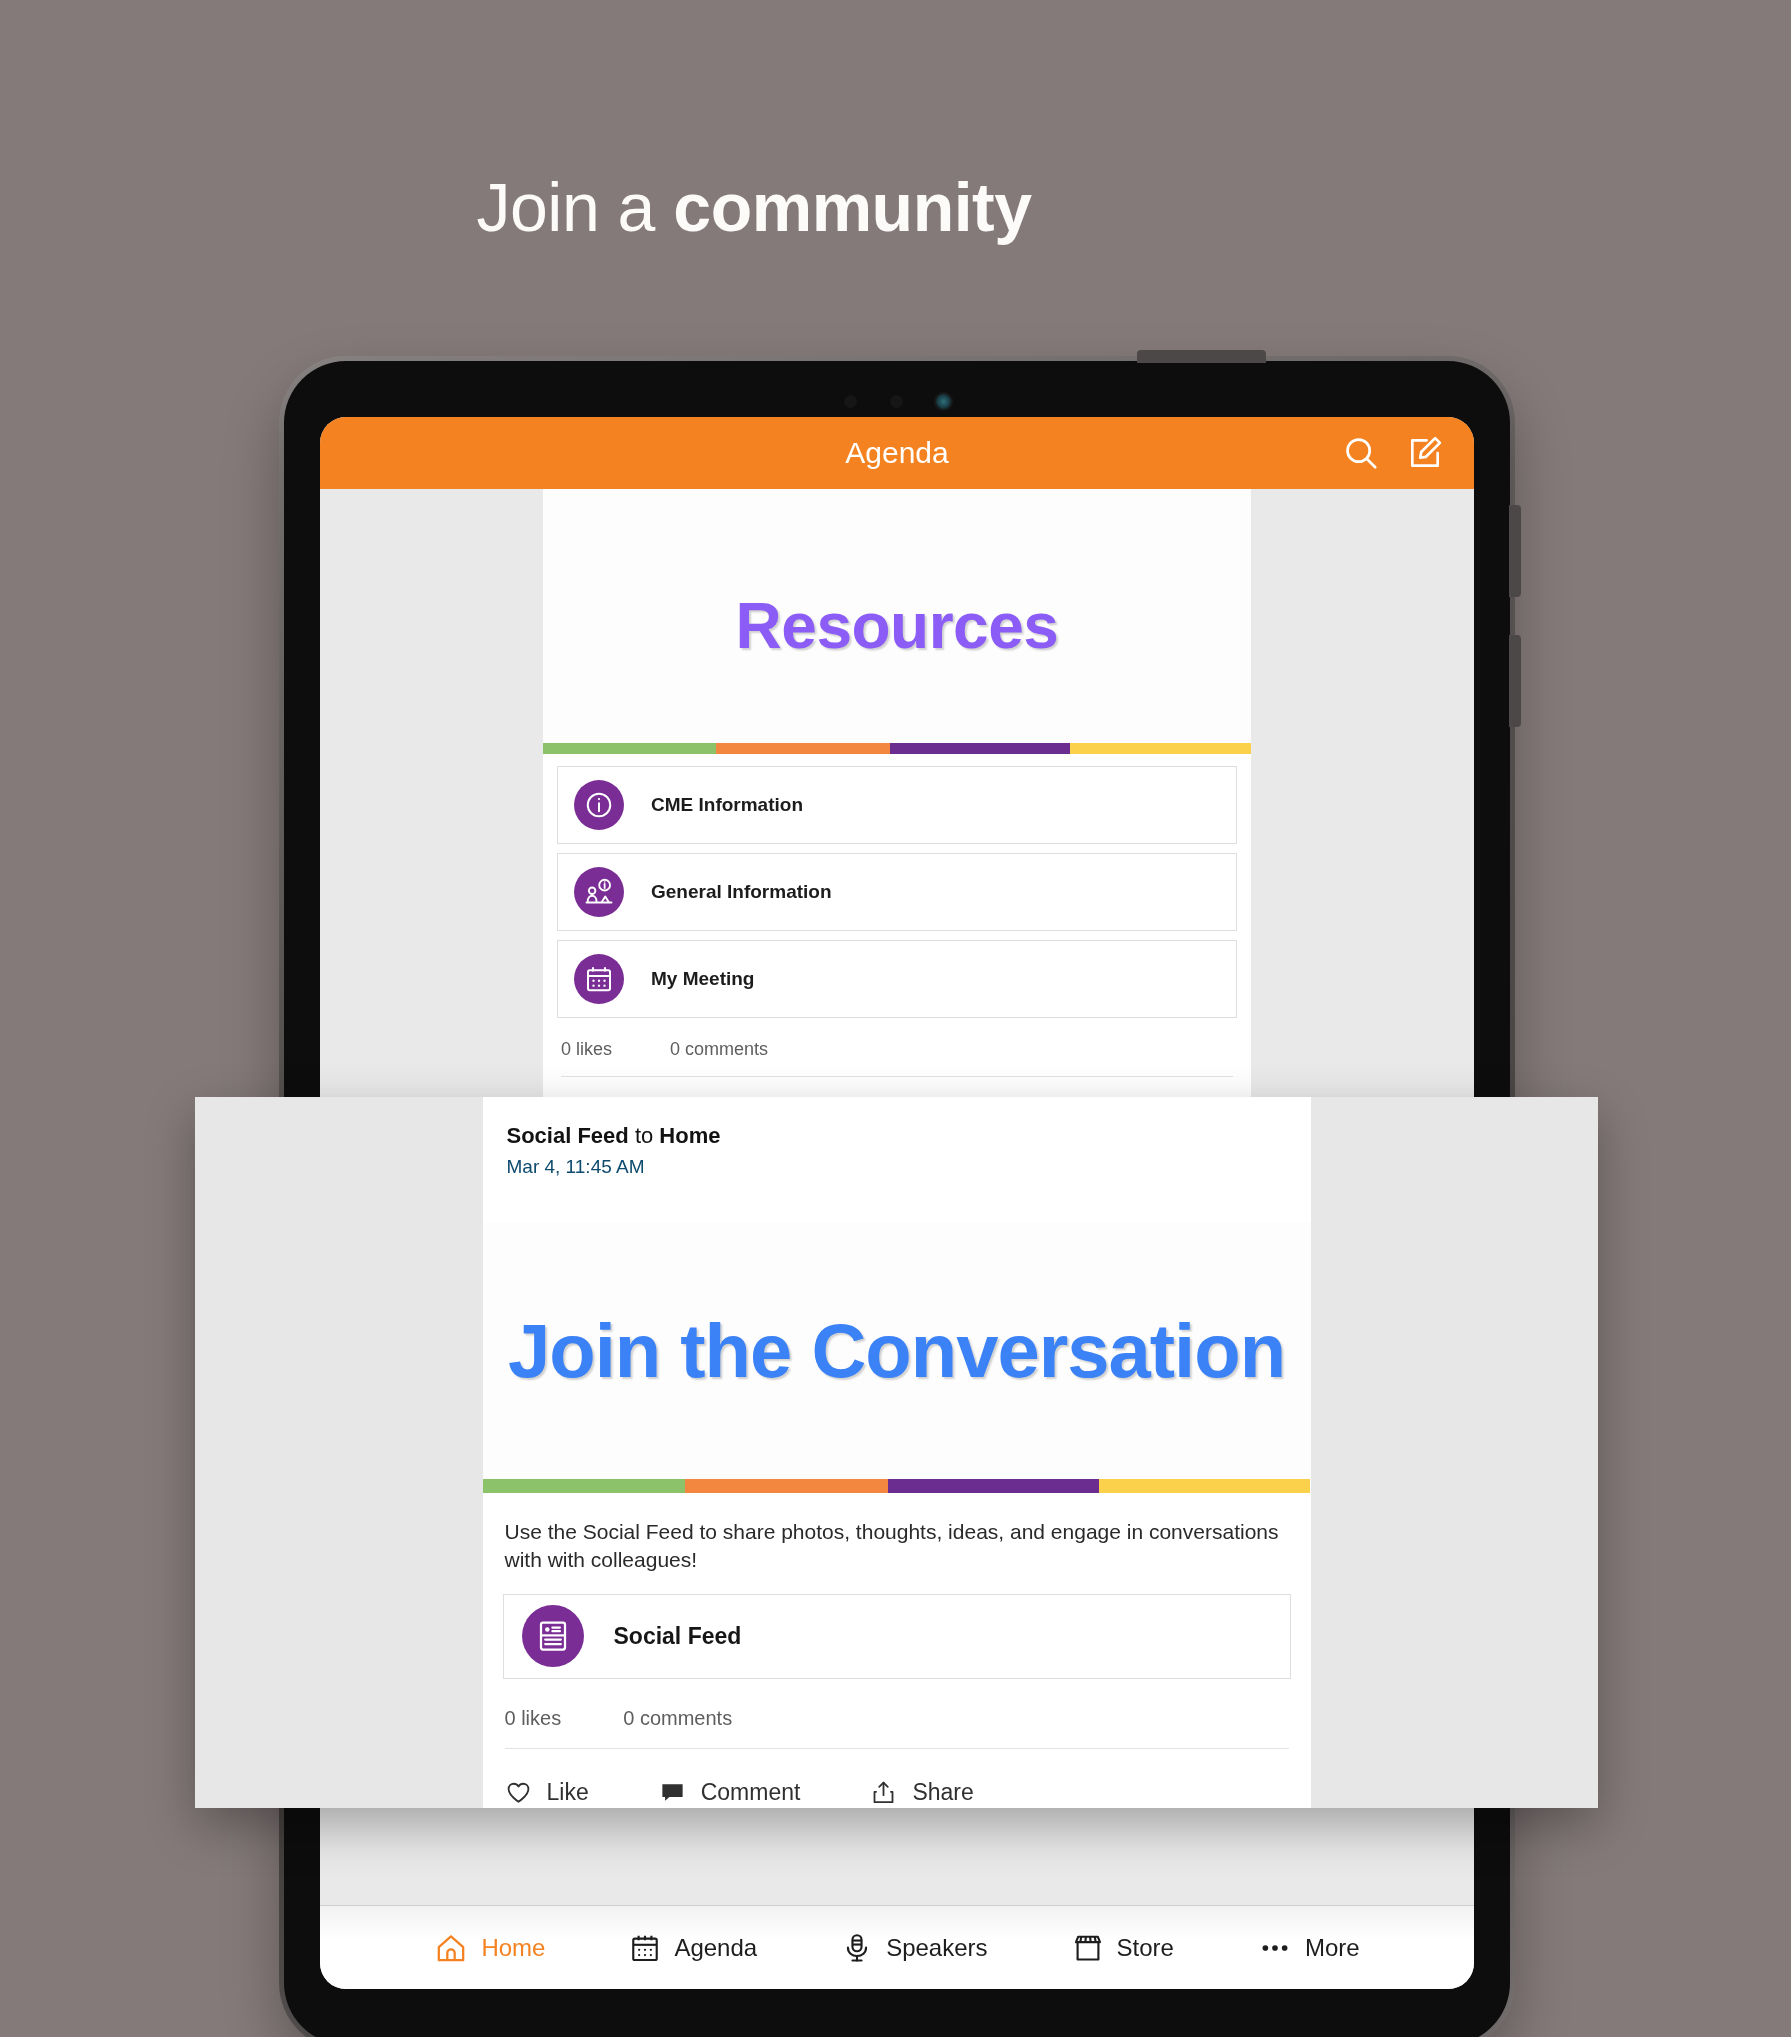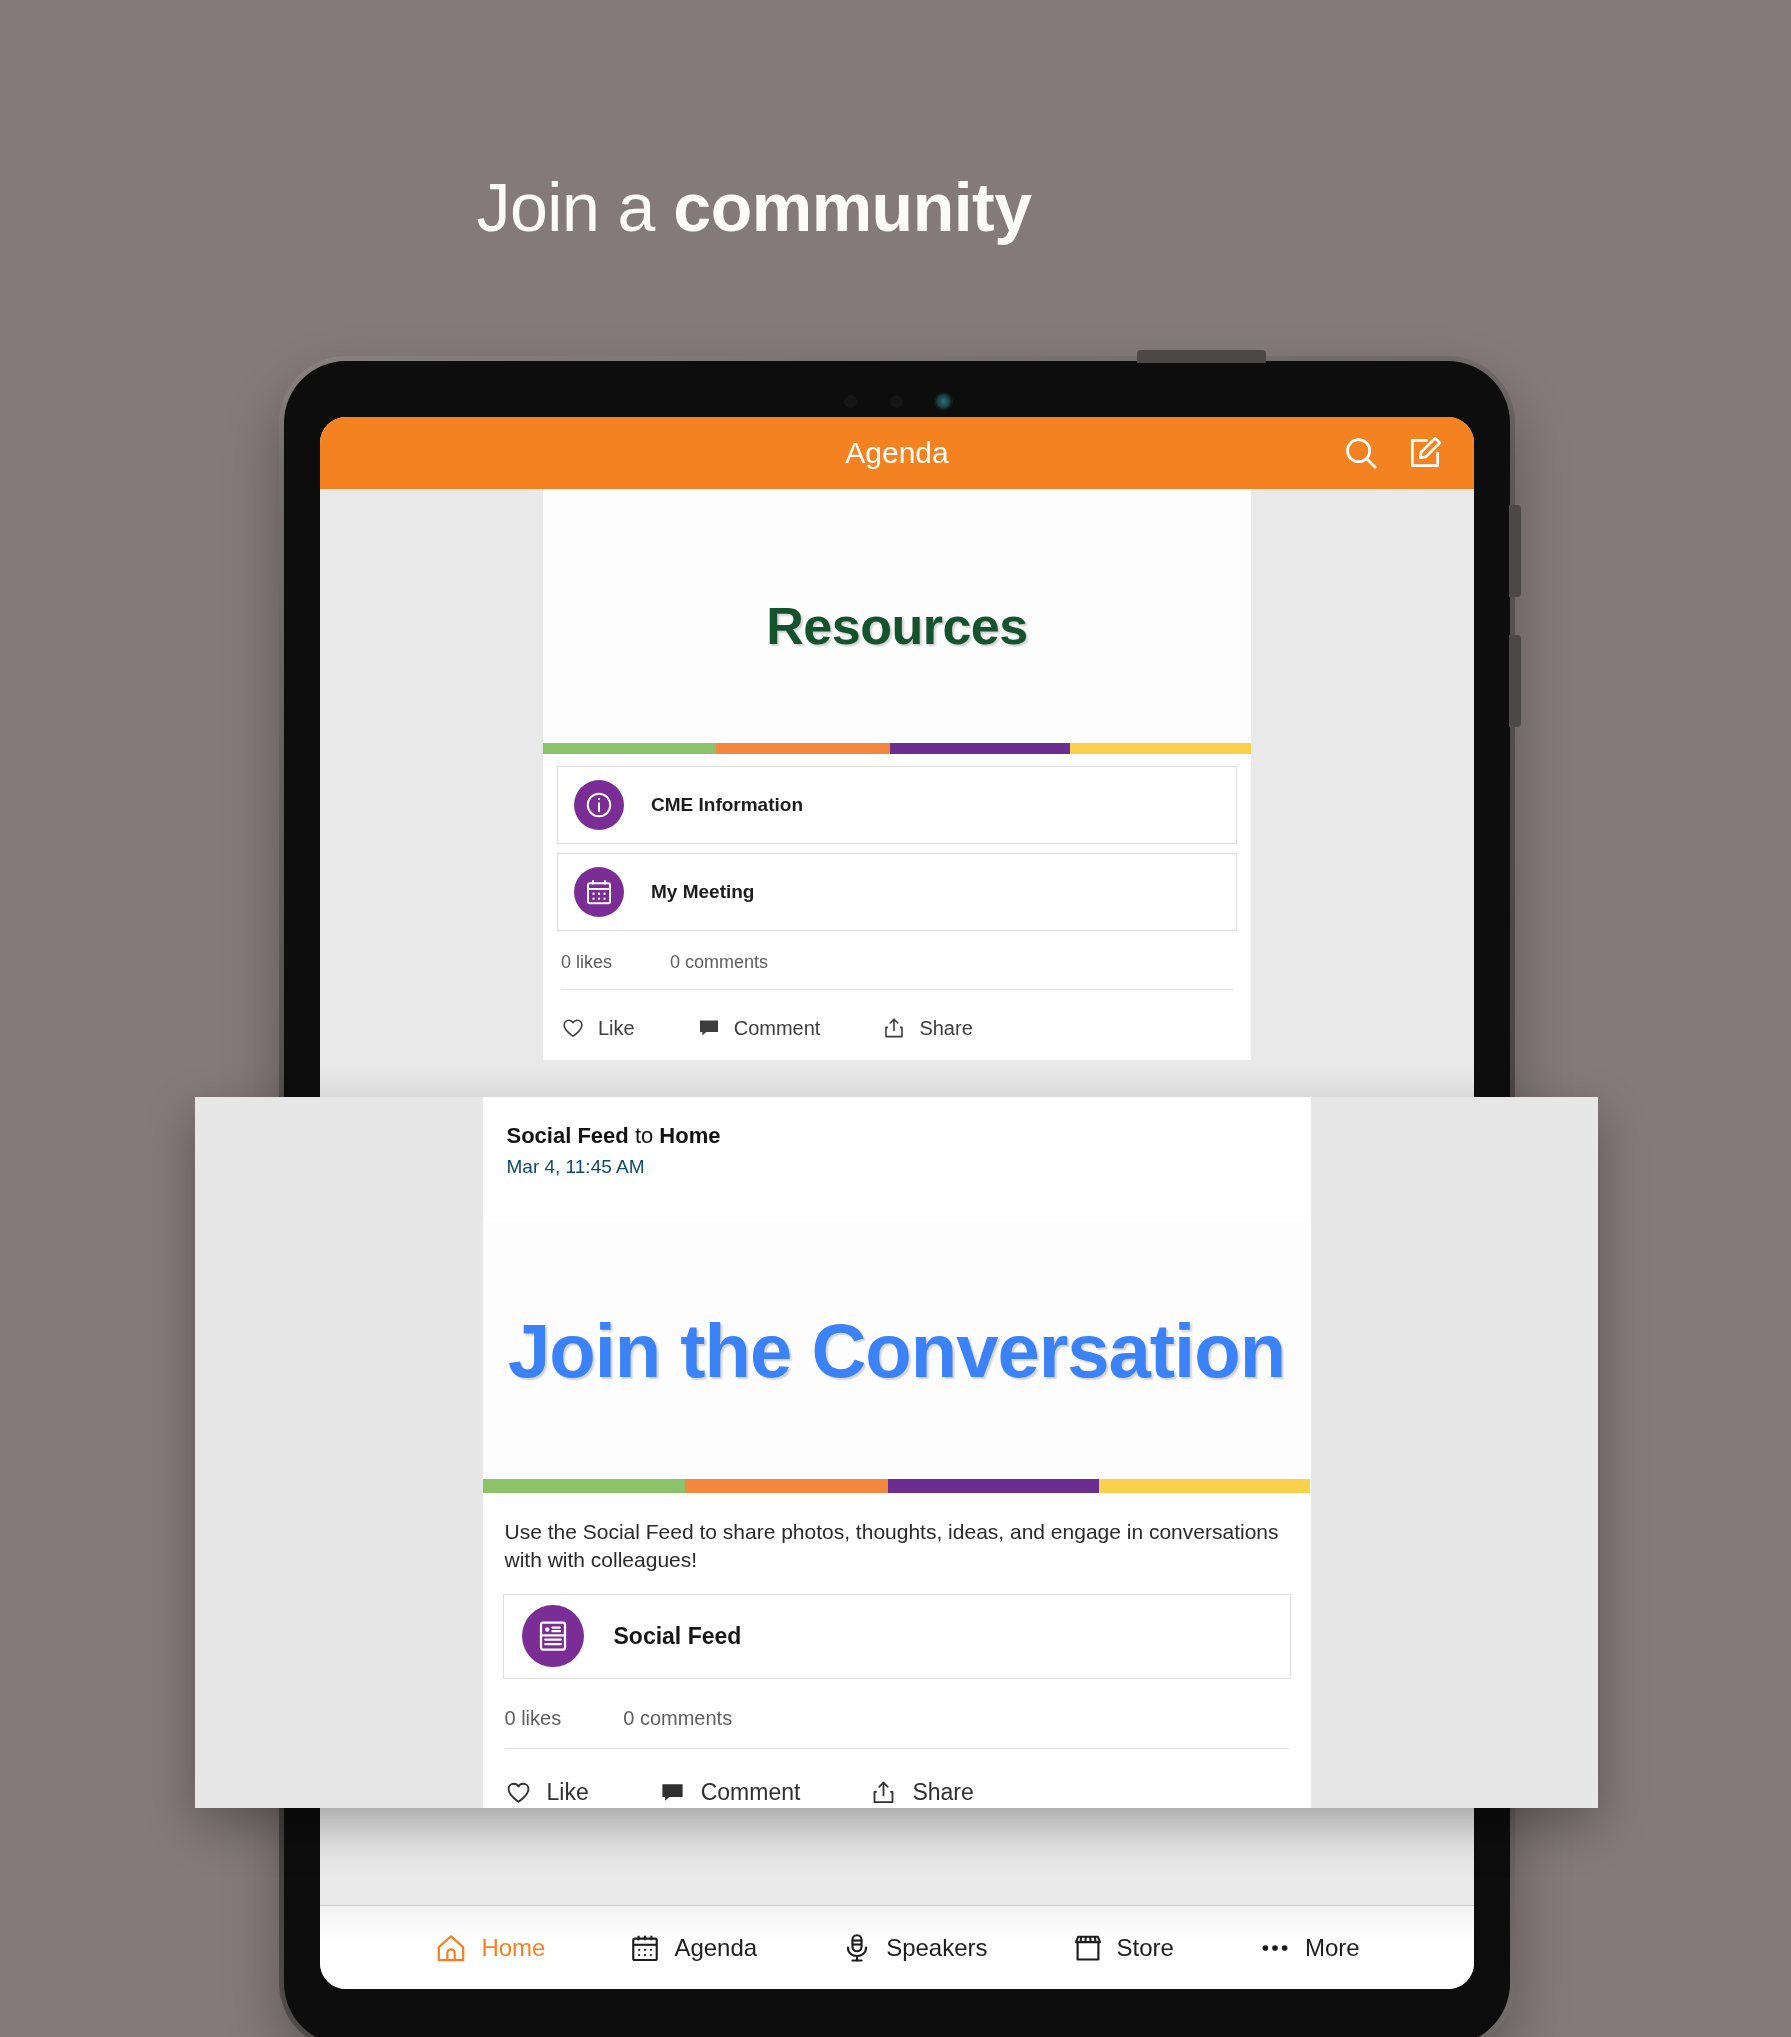--- a/index.html
+++ b/index.html
@@ -116,22 +116,22 @@
     width:708px;
     background:#ffffff;
     display:flex; flex-direction:column;
   }
   .banner {
     background:#fdfdfd;
     height:254px;
     display:flex; align-items:center; justify-content:center;
   }
   .banner-text {
-    font-size:52px; font-weight:700;
-    color:#14532d;
+    font-size:64px; font-weight:700;
+    color:#8b5cf6;
     letter-spacing:-0.5px;
     text-shadow:2px 2px 2px rgba(0,0,0,.18);
     font-family:"Liberation Sans", sans-serif;
     margin-top:20px;
   }
   .stripe { display:flex; height:11px; width:100%; }
   .stripe i { display:block; height:100%; }
   .stripe i:nth-child(1){ width:24.5%; }
   .stripe i:nth-child(2){ width:24.5%; }
   .stripe i:nth-child(3){ width:25.5%; }
@@ -323,20 +323,34 @@
             <span class="ic">
               <svg width="30" height="30" viewBox="0 0 24 24" fill="none" stroke="#ffffff" stroke-width="1.6">
                 <circle cx="12" cy="12" r="9"></circle>
                 <line x1="12" y1="10.5" x2="12" y2="17" stroke-linecap="round"></line>
                 <circle cx="12" cy="7.2" r="0.9" fill="#ffffff" stroke="none"></circle>
               </svg>
             </span>
             <span class="lbl">CME Information</span>
           </div>
 
+          <div class="link-row">
+            <span class="ic">
+              <svg width="30" height="30" viewBox="0 0 24 24" fill="none" stroke="#ffffff" stroke-width="1.5">
+                <circle cx="16.5" cy="6.5" r="4.3"></circle>
+                <line x1="16.5" y1="5.6" x2="16.5" y2="8.8" stroke-linecap="round"></line>
+                <circle cx="16.5" cy="4" r="0.65" fill="#ffffff" stroke="none"></circle>
+                <circle cx="6.5" cy="11" r="2.6"></circle>
+                <path d="M3 19.5 C3 16.4 4.8 15 6.5 15 C8.2 15 10 16.4 10 19.5" stroke-linecap="round"></path>
+                <path d="M2 20.4 H22" stroke-linecap="round"></path>
+                <path d="M14 20.4 L17 15.6 L20 20.4" stroke-linejoin="round"></path>
+              </svg>
+            </span>
+            <span class="lbl">General Information</span>
+          </div>
 
           <div class="link-row">
             <span class="ic">
               <svg width="30" height="30" viewBox="0 0 24 24" fill="none" stroke="#ffffff" stroke-width="1.6">
                 <rect x="3.2" y="5" width="17.6" height="16" rx="1.4"></rect>
                 <line x1="3.2" y1="9.6" x2="20.8" y2="9.6"></line>
                 <line x1="7.2" y1="2.6" x2="7.2" y2="6"></line>
                 <line x1="16.8" y1="2.6" x2="16.8" y2="6"></line>
                 <circle cx="7.6" cy="13.4" r="0.95" fill="#ffffff" stroke="none"></circle>
                 <circle cx="12" cy="13.4" r="0.95" fill="#ffffff" stroke="none"></circle>

